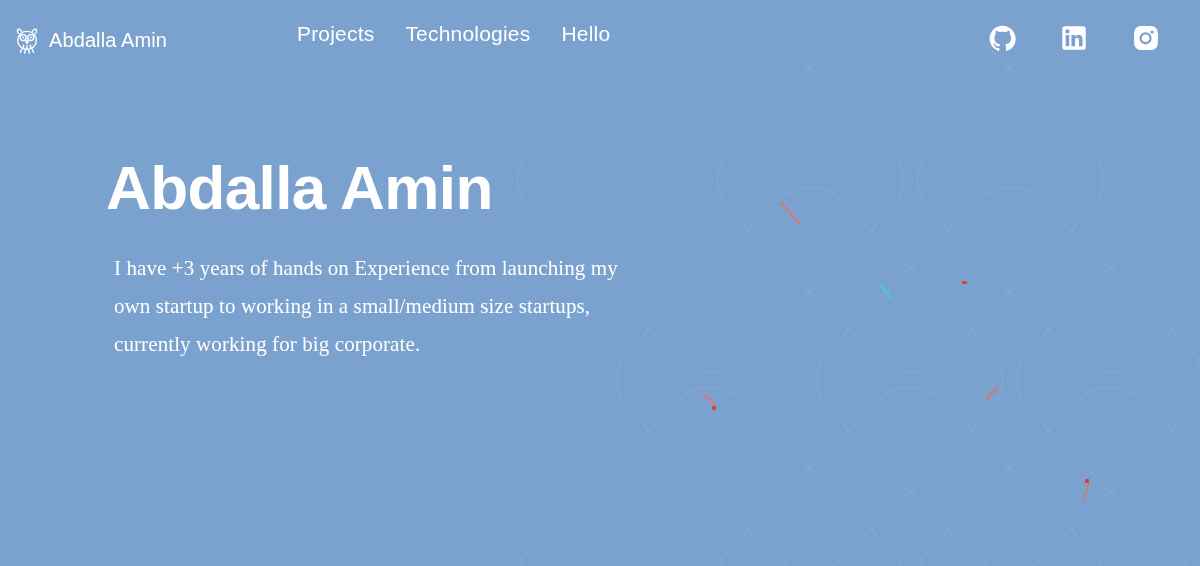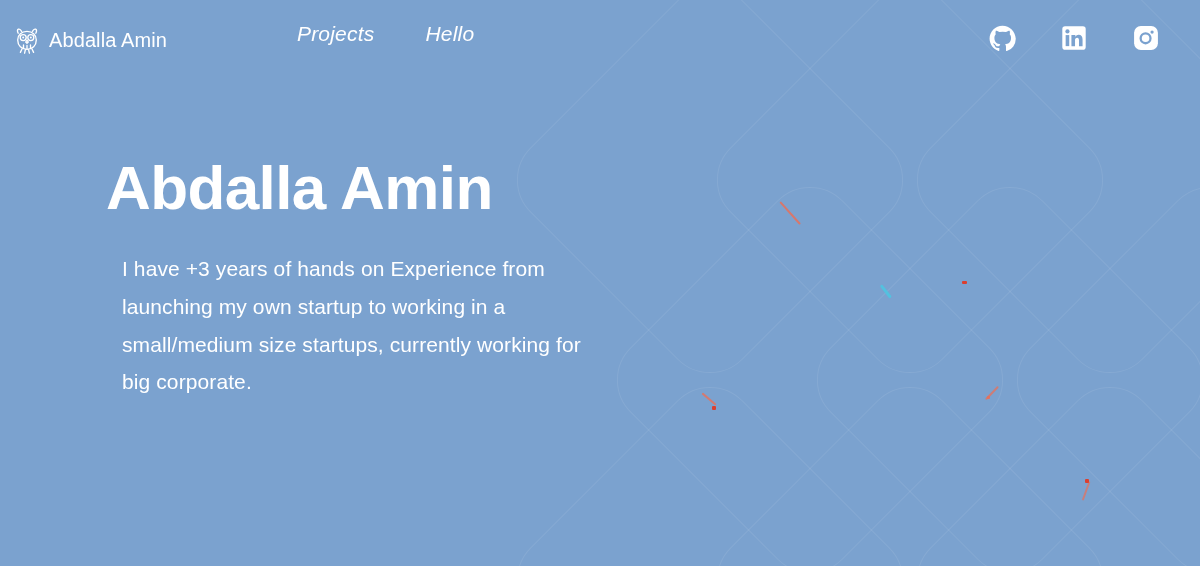--- a/index.html
+++ b/index.html
@@ -76,24 +76,23 @@
     color: #ffffff;
     font-size: 20px;
     font-weight: 400;
     letter-spacing: 0.1px;
     white-space: nowrap;
   }
 
   #main-nav {
     display: flex;
     align-items: center;
-    gap: 51px;
+    gap: 31px;
     margin-left: 130px;
     margin-top: -12px;
-    font-style: italic;
   }
 
   .nav-link {
     color: #ffffff;
     font-size: 21px;
     font-weight: 400;
     letter-spacing: 0.2px;
     text-decoration: none;
     cursor: pointer;
     white-space: nowrap;
@@ -149,21 +148,21 @@
 
   #hero-body {
     color: #ffffff;
     font-size: 21px;
     font-weight: 300;
     line-height: 1.80;
     letter-spacing: 0.1px;
     max-width: 520px;
   }
 
-  #hero-body p { margin: 16px; }
+  #hero-body p { margin: 8px; font-family: Liberation Serif, serif; }
 </style>
 </head>
 <body>
 
 <div id="bg-decoration">
     <div class="diamond" style="left: 560px; top: 30px; width: 300px; height: 300px;"></div>
     <div class="diamond" style="left: 760px; top: 30px; width: 300px; height: 300px;"></div>
     <div class="diamond" style="left: 960px; top: 30px; width: 300px; height: 300px;"></div>
     <div class="diamond" style="left: 660px; top: 230px; width: 300px; height: 300px;"></div>
     <div class="diamond" style="left: 860px; top: 230px; width: 300px; height: 300px;"></div>
@@ -197,20 +196,21 @@
         <path d="M12 12.2 L10.7 14.1 L12 15.2 L13.3 14.1 Z"></path>
         <path d="M8.5 17.0 L8.5 20.4 M12 17.4 L12 21.2 M15.5 17.0 L15.5 20.4"></path>
         <path d="M7.0 21.0 L5.4 24.4 M10.4 21.6 L9.6 25.2 M13.6 21.6 L14.4 25.2 M17.0 21.0 L18.6 24.4"></path>
       </svg>
     </span>
     <span id="brand-name">Abdalla Amin</span>
   </a>
 
   <nav id="main-nav">
     <a class="nav-link">Projects</a>
+    <a class="nav-link">Technologies</a>
     <a class="nav-link">Hello</a>
   </nav>
 
   <div id="social-links">
 
     <a class="social-link">
       <span>
         <svg width="27" height="27" viewBox="0 0 24 24" fill="#ffffff" aria-hidden="true">
           <path d="M12 .6C5.6.6.5 5.7.5 12.1c0 5.1 3.3 9.4 7.9 10.9.6.1.8-.2.8-.6v-2c-3.2.7-3.9-1.5-3.9-1.5-.5-1.3-1.3-1.7-1.3-1.7-1.1-.7.1-.7.1-.7 1.2.1 1.8 1.2 1.8 1.2 1 1.8 2.7 1.3 3.4 1 .1-.8.4-1.3.8-1.6-2.6-.3-5.3-1.3-5.3-5.8 0-1.3.5-2.3 1.2-3.1-.1-.3-.5-1.5.1-3.1 0 0 1-.3 3.2 1.2a11 11 0 0 1 5.8 0c2.2-1.5 3.2-1.2 3.2-1.2.6 1.6.2 2.8.1 3.1.8.8 1.2 1.8 1.2 3.1 0 4.5-2.7 5.5-5.3 5.8.4.4.8 1.1.8 2.2v3.3c0 .3.2.7.8.6a11.5 11.5 0 0 0 7.9-10.9C23.5 5.7 18.4.6 12 .6z"></path>
         </svg>

